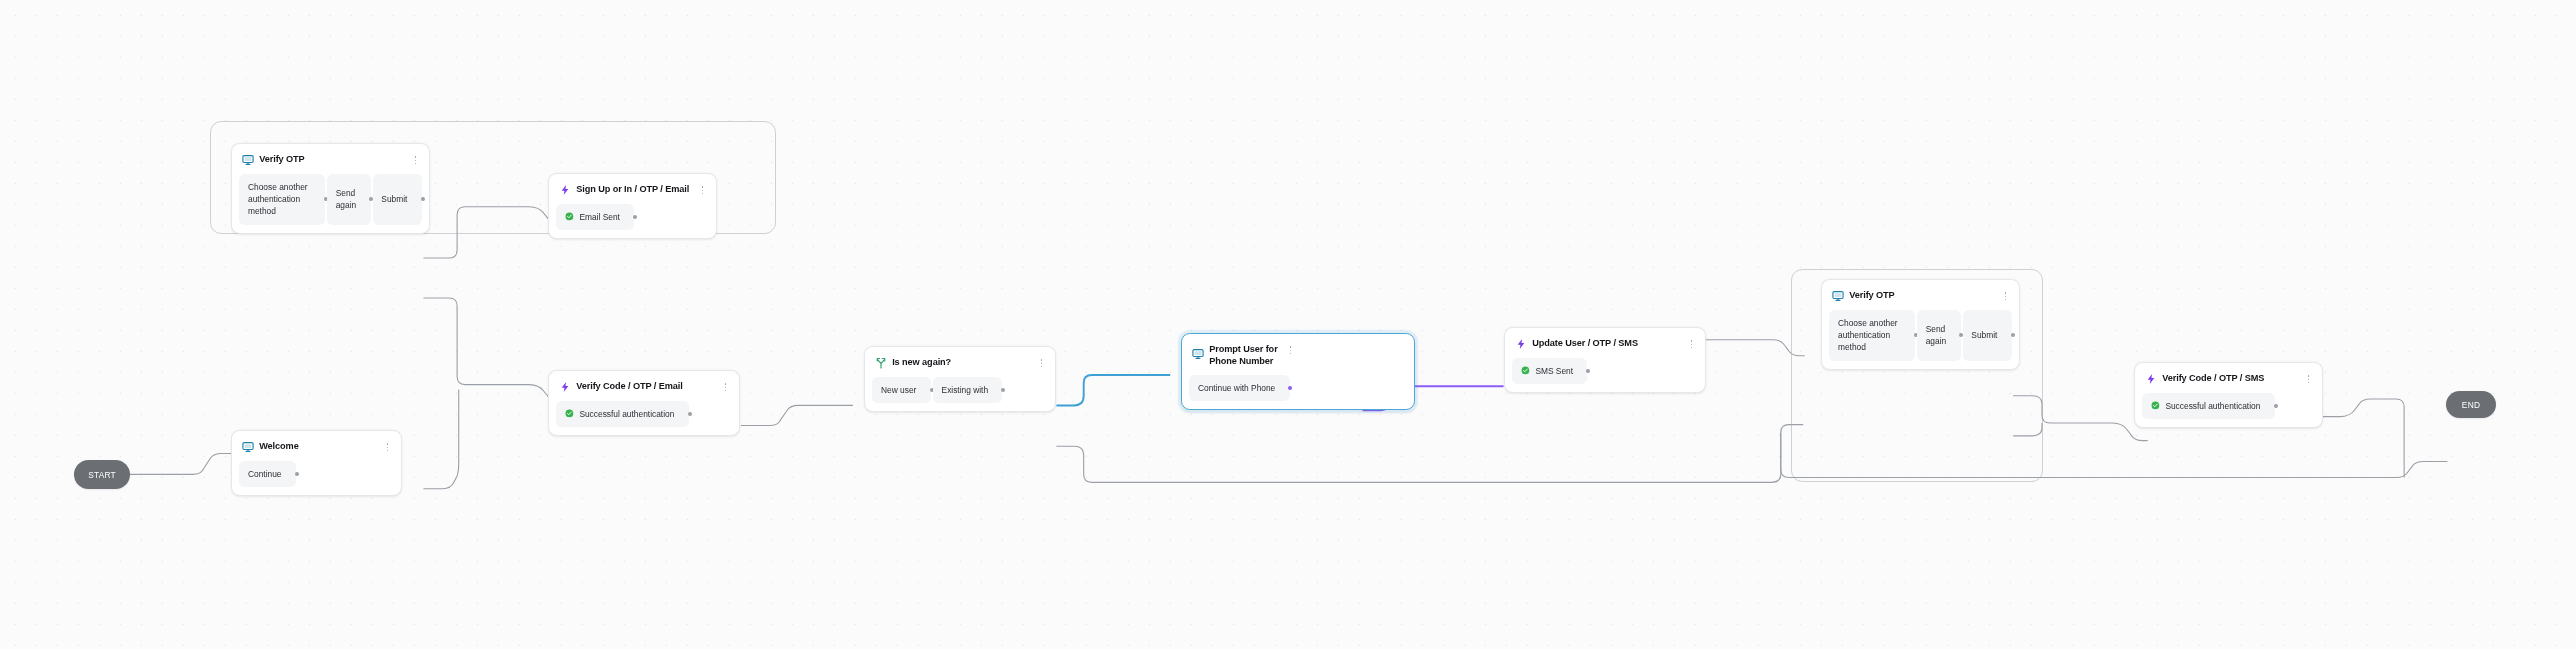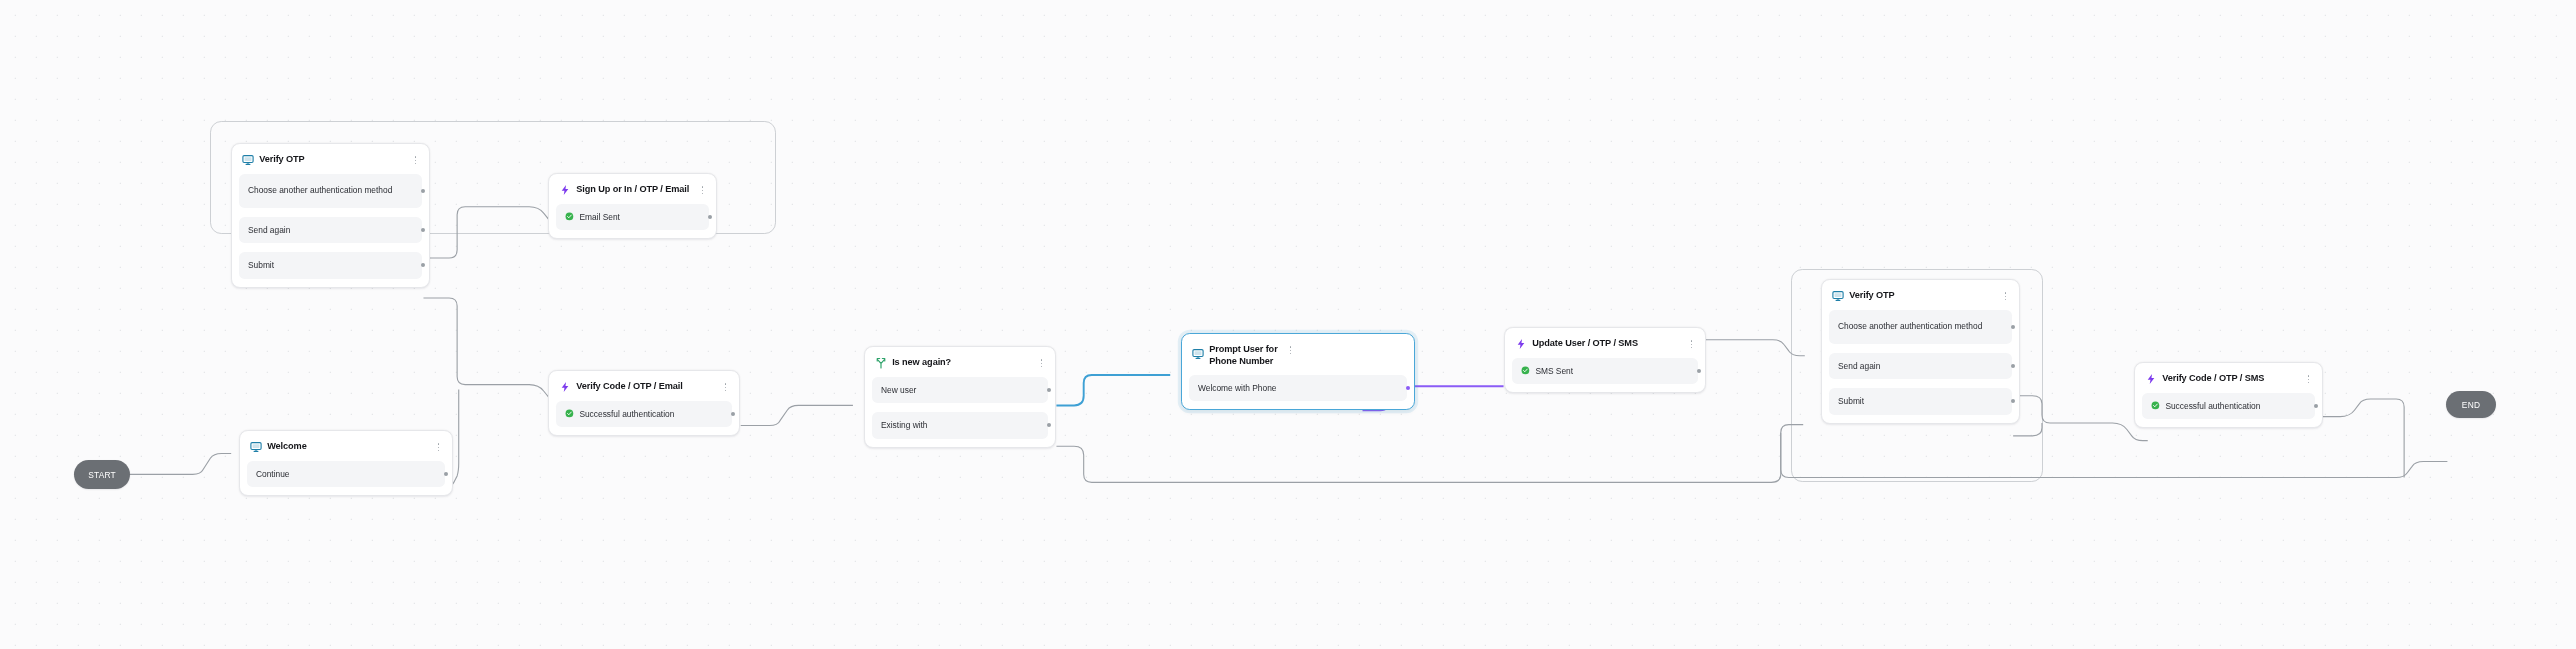--- a/index.html
+++ b/index.html
@@ -55,21 +55,21 @@
   }
   .node-title.two-line { max-width: 71px; }
   .head-icon { flex: 0 0 auto; width: 12px; height: 12px; display:block; margin-top: 0.8px; }
   .kebab {
     flex: 0 0 auto; width: 9.6px; height: 12px;
     display: flex; flex-direction: column; align-items: center;
     justify-content: center; gap: 1.6px; cursor: pointer; margin-top: 0.8px;
   }
   .kebab i { display:block; width: 1.6px; height: 1.6px; border-radius: 50%; background: #9aa0a6; }
 
-  .rows { display: flex; flex-direction: column; gap: 9px; }
+  .rows { display: flex; gap: 2px; }
   .row {
     position: relative;
     background: #f4f5f7;
     border-radius: 5.6px;
     padding: 7.2px 14.4px 7.2px 8.8px;
     font-size: 8.4px;
     color: #2b2d33;
     line-height: 1.45;
     min-height: 24px;
     display: flex; align-items: center; gap: 5.6px;
@@ -215,21 +215,21 @@
         <svg class="check" viewBox="0 0 16 16">
           <circle cx="8" cy="8" r="7" fill="#37b24d"></circle>
           <path d="M4.6 8.2 L6.9 10.5 L11.4 5.6" fill="none" stroke="#ffffff" stroke-width="1.7" stroke-linecap="round" stroke-linejoin="round"></path>
         </svg>
         <span class="label">Successful authentication</span>
         <span class="dot"></span>
       </div>
     </div>
   </div>
 
-  <div class="node" style="left:239px; top:430px; width:214px;">
+  <div class="node" style="left:231px; top:430px; width:171px;">
     <div class="node-head">
       <svg class="head-icon" viewBox="0 0 16 16">
         <rect x="1.2" y="2.2" width="13.6" height="9.2" rx="1.6" fill="none" stroke="#1f7fa8" stroke-width="1.5"></rect>
         <rect x="3.4" y="4.4" width="9.2" height="4.8" rx="0.6" fill="#1f7fa8" opacity=".22"></rect>
         <path d="M8 11.4 V13.6 M5.4 13.8 H10.6" stroke="#1f7fa8" stroke-width="1.5" stroke-linecap="round"></path>
       </svg>
       <span class="node-title">Welcome</span>
       <span class="kebab">
           <i></i>
           <i></i>
@@ -279,21 +279,21 @@
       </svg>
       <span class="node-title two-line">Prompt User for Phone Number</span>
       <span class="kebab">
           <i></i>
           <i></i>
           <i></i>
         </span>
     </div>
     <div class="rows">
       <div class="row">
-        <span class="label">Welcome with Phone</span>
+        <span class="label">Continue with Phone</span>
         <span class="dot purple"></span>
       </div>
     </div>
   </div>
 
   <div class="node" style="left:1504px; top:327px; width:202px;">
     <div class="node-head">
       <svg class="head-icon" viewBox="0 0 16 16">
         <path d="M9.4 1.2 L3.6 9.0 H7.3 L6.3 14.8 L12.4 6.8 H8.6 Z" fill="#7c3aed"></path>
       </svg>

